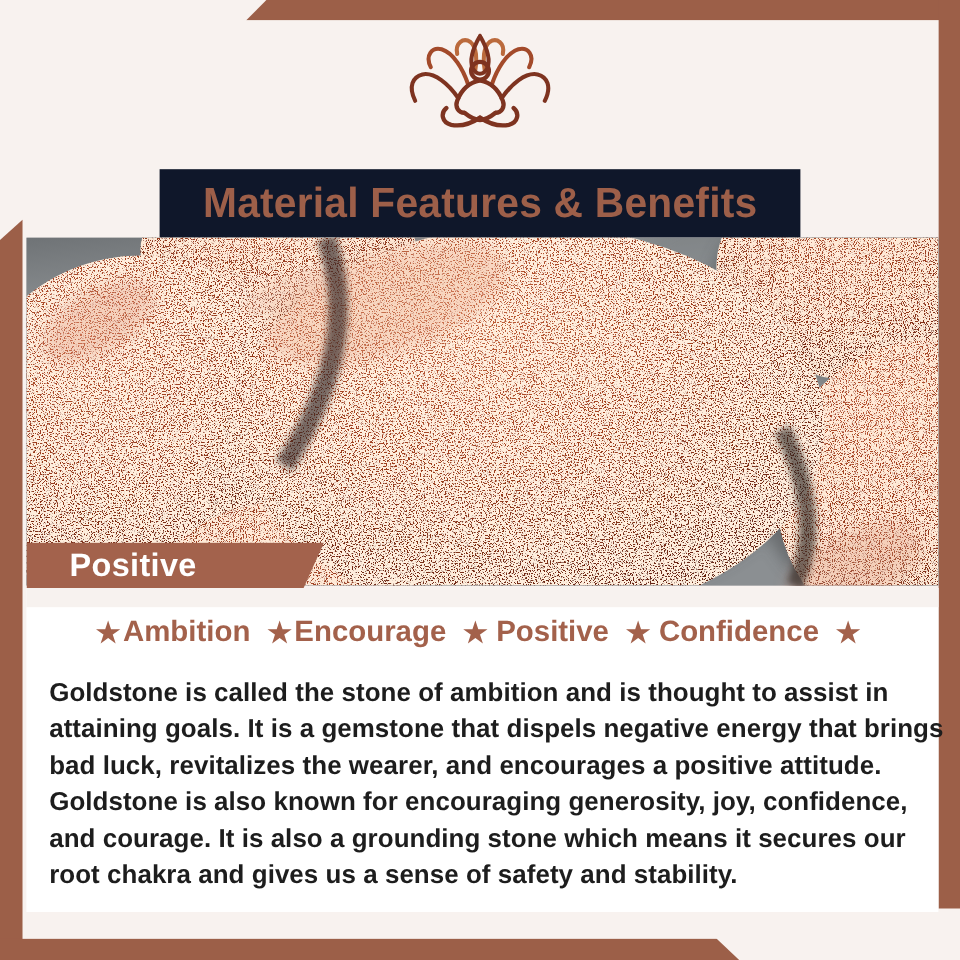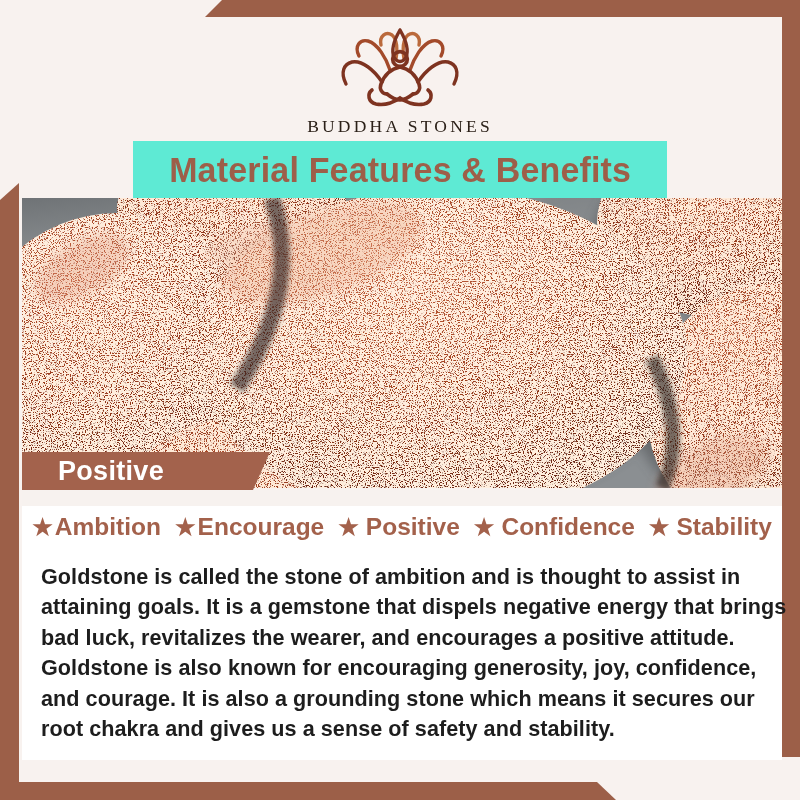--- a/index.html
+++ b/index.html
@@ -49,21 +49,21 @@
     font-size:17.5px;
     letter-spacing:3.2px;
     color:#2b2018;
     font-weight:400;
   }
 
   
   .title-plaque {
     position:absolute; top:141px; left:133px;
     width:534px; height:57px;
-    background:#5eead4;
+    background:#0f172a;
     display:flex; align-items:center; justify-content:center;
   }
   .title-text {
     font-family:"Liberation Sans Narrow","Liberation Sans",sans-serif;
     font-weight:bold;
     font-size:35px;
     letter-spacing:0.2px;
     color:#9d5f49;
     transform:scaleX(0.97);
   }
@@ -166,21 +166,20 @@
 
       <g fill="none" stroke="#7e3320" stroke-width="3.6" stroke-linecap="round">
         <circle cx="66" cy="33" r="7.4"></circle>
         <path d="M66 41 C56 43 50 50 47 58 C45 63 48 68 53 68"></path>
         <path d="M66 41 C76 43 82 50 85 58 C87 63 84 68 79 68"></path>
         <path d="M38 64 C33 68 34 76 42 78 C52 80 60 76 66 72 C72 76 80 80 90 78 C98 76 99 68 94 64"></path>
         <path d="M53 68 C58 72 62 74 66 74 C70 74 74 72 79 68"></path>
       </g>
     </svg>
   </span>
-  <span class="logo-word">BUDDHA STONES</span>
 </div>
 
 <div class="title-plaque">
   <span class="title-text">Material Features &amp; Benefits</span>
 </div>
 
 <div class="photo">
   <svg viewBox="0 0 760 290" xmlns="http://www.w3.org/2000/svg" preserveAspectRatio="none">
     <defs>
       <radialGradient id="gs1" cx="40%" cy="25%" r="78%">
@@ -292,18 +291,17 @@
     <span class="feature gap">
       <span class="star">★</span>
       <span>Positive</span>
     </span>
     <span class="feature gap">
       <span class="star">★</span>
       <span>Confidence</span>
     </span>
     <span class="feature gap">
       <span class="star">★</span>
-      <span>Stability</span>
     </span>
   </div>
 
   <p class="body-copy">Goldstone is called the stone of ambition and is thought to assist in attaining goals. It is a gemstone that dispels negative energy that brings bad luck, revitalizes the wearer, and encourages a positive attitude. Goldstone is also known for encouraging generosity, joy, confidence, and courage. It is also a grounding stone which means it secures our root chakra and gives us a sense of safety and stability.</p>
 </div>
 
 </body></html>

